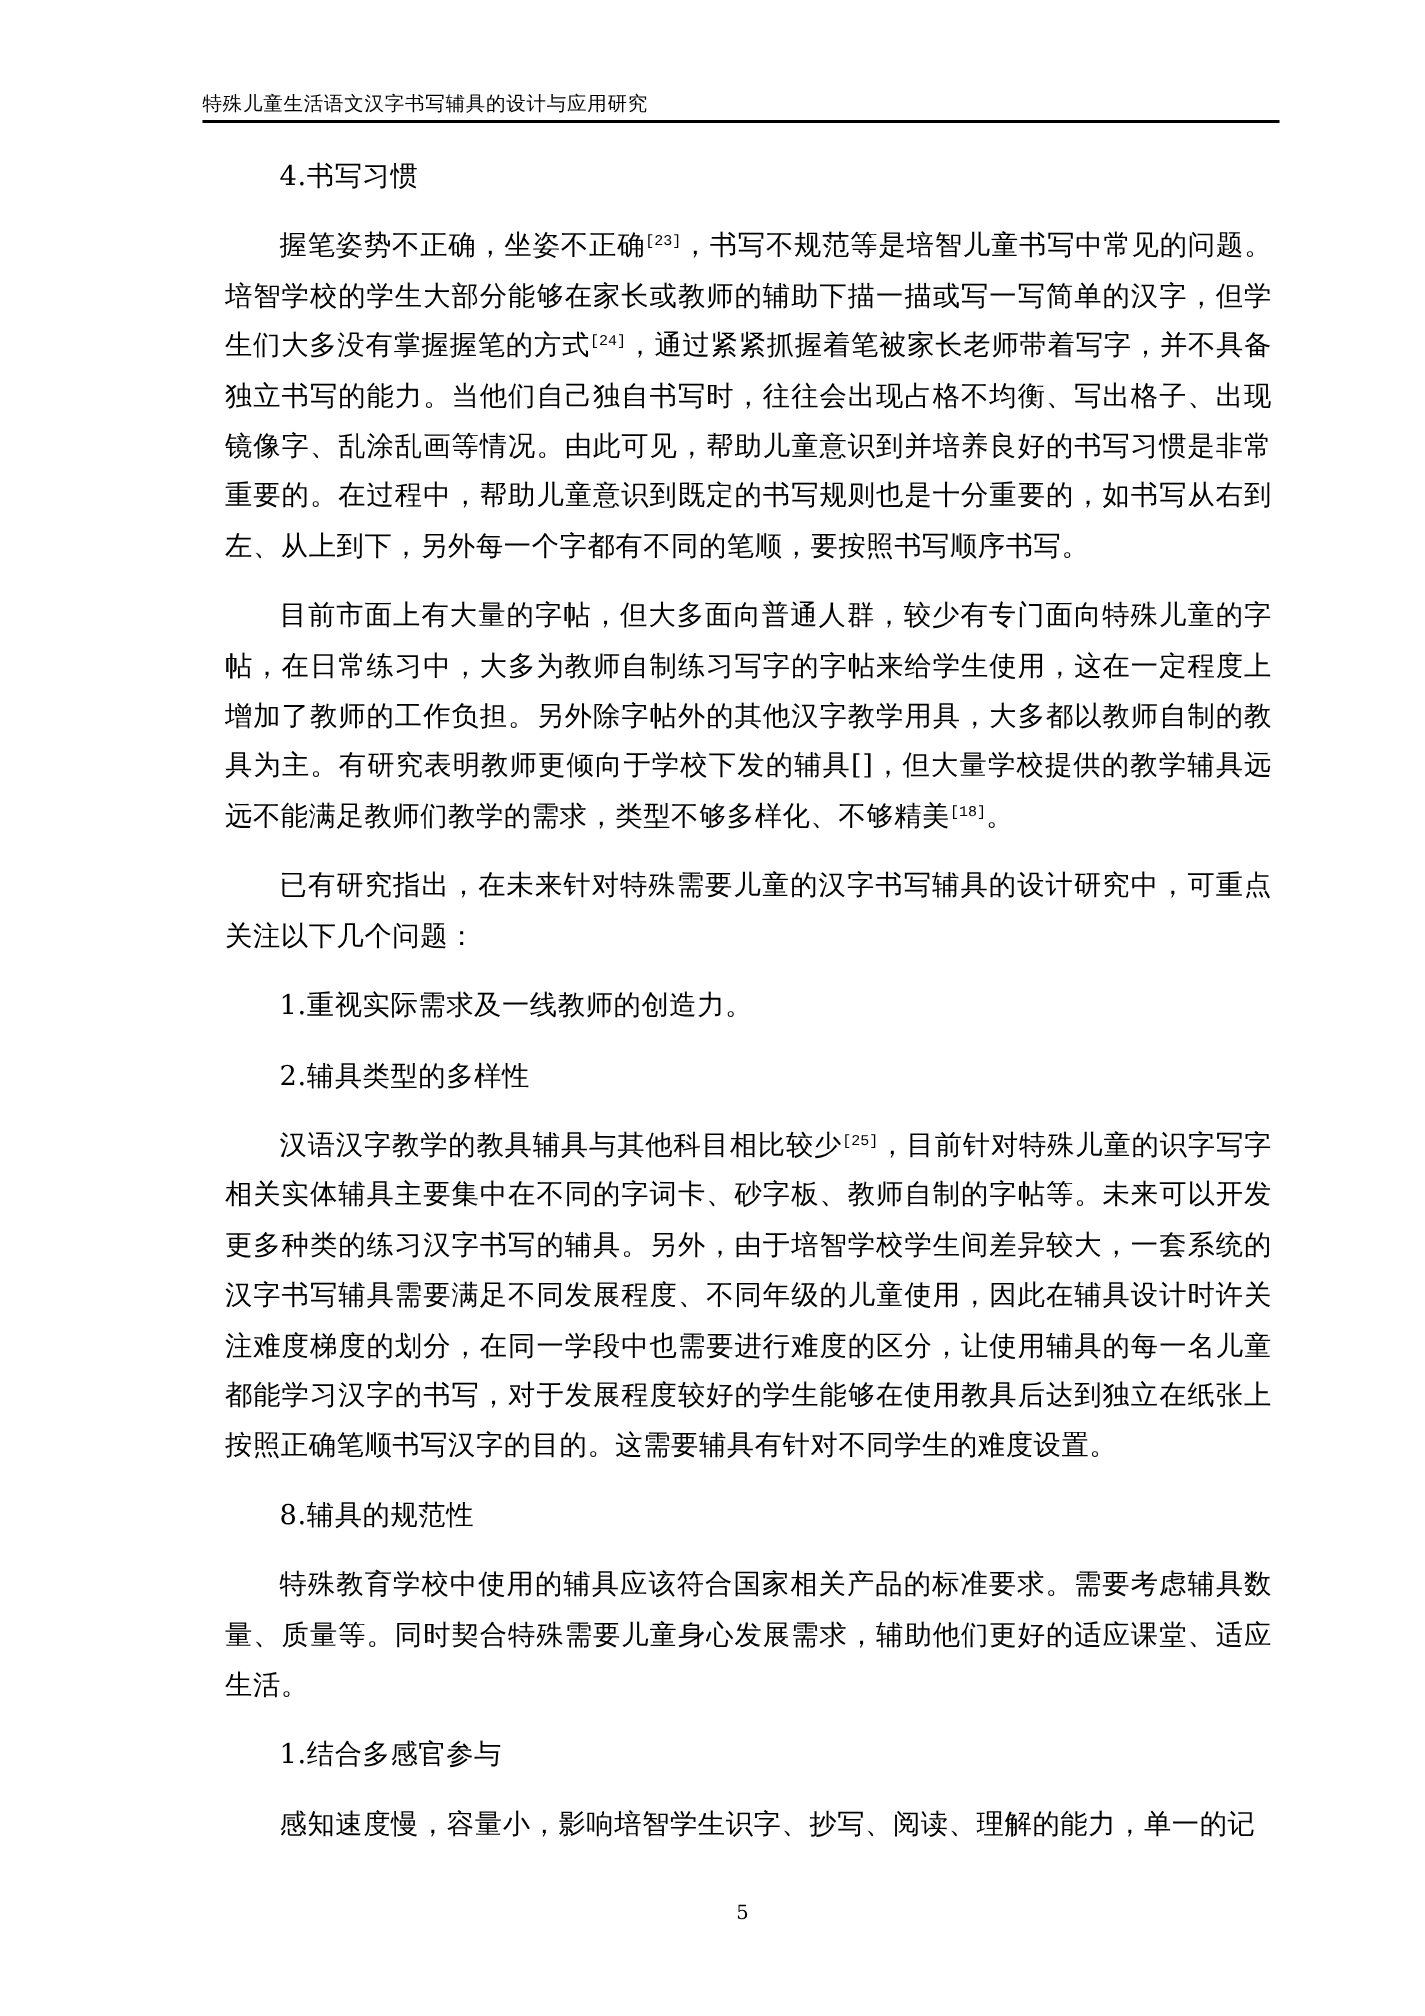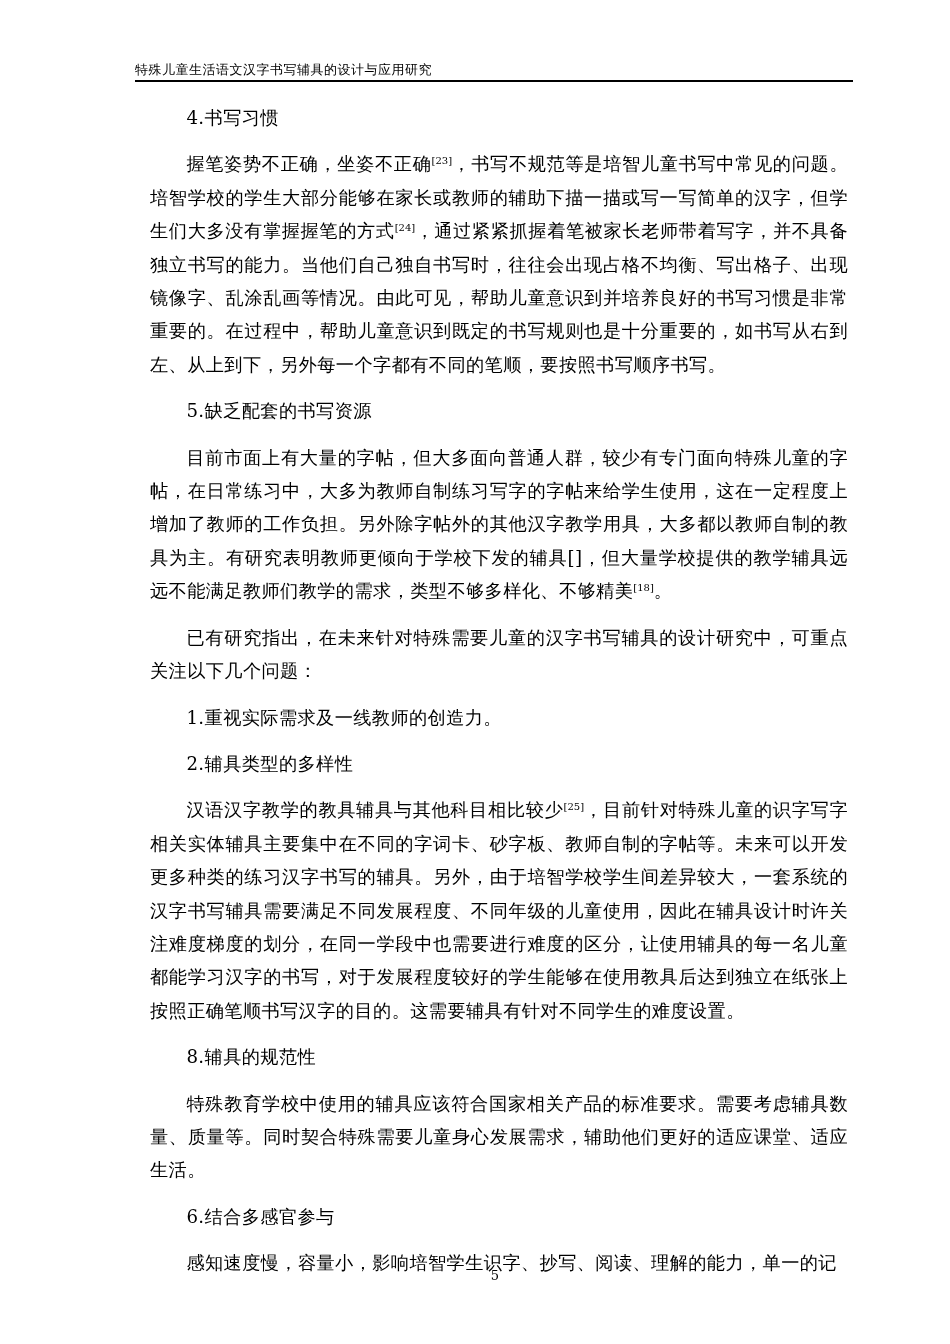--- a/index.html
+++ b/index.html
@@ -49,20 +49,21 @@
       word-break: break-all;
     }
     .heading {
       text-indent: 2em;
     }
     sup {
       font-size: 10px;
       line-height: 0;
       vertical-align: 6px;
       letter-spacing: 0;
+      font-family: Liberation Mono, monospace;
     }
     .page-number {
       position: absolute;
       left: 0;
       width: 990px;
       top: 1268px;
       text-align: center;
       font-size: 13px;
       line-height: 16px;
     }
@@ -70,30 +71,29 @@
 </head>
 <body>
 
 <div class="page-header">特殊儿童生活语文汉字书写辅具的设计与应用研究</div>
 <div class="header-rule"></div>
 
 <div class="body-text">
   <p class="para heading">4.书写习惯</p>
   <p class="para">握笔姿势不正确，坐姿不正确<sup>[23]</sup>，书写不规范等是培智儿童书写中常见的问题。培智学校的学生大部分能够在家长或教师的辅助下描一描或写一写简单的汉字，但学生们大多没有掌握握笔的方式<sup>[24]</sup>，通过紧紧抓握着笔被家长老师带着写字，并不具备独立书写的能力。当他们自己独自书写时，往往会出现占格不均衡、写出格子、出现镜像字、乱涂乱画等情况。由此可见，帮助儿童意识到并培养良好的书写习惯是非常重要的。在过程中，帮助儿童意识到既定的书写规则也是十分重要的，如书写从右到左、从上到下，另外每一个字都有不同的笔顺，要按照书写顺序书写。</p>
 
-  <p class="para heading">5.缺乏配套的书写资源</p>
   <p class="para">目前市面上有大量的字帖，但大多面向普通人群，较少有专门面向特殊儿童的字帖，在日常练习中，大多为教师自制练习写字的字帖来给学生使用，这在一定程度上增加了教师的工作负担。另外除字帖外的其他汉字教学用具，大多都以教师自制的教具为主。有研究表明教师更倾向于学校下发的辅具[]，但大量学校提供的教学辅具远远不能满足教师们教学的需求，类型不够多样化、不够精美<sup>[18]</sup>。</p>
 
   <p class="para">已有研究指出，在未来针对特殊需要儿童的汉字书写辅具的设计研究中，可重点关注以下几个问题：</p>
 
   <p class="para heading">1.重视实际需求及一线教师的创造力。</p>
 
   <p class="para heading">2.辅具类型的多样性</p>
   <p class="para">汉语汉字教学的教具辅具与其他科目相比较少<sup>[25]</sup>，目前针对特殊儿童的识字写字相关实体辅具主要集中在不同的字词卡、砂字板、教师自制的字帖等。未来可以开发更多种类的练习汉字书写的辅具。另外，由于培智学校学生间差异较大，一套系统的汉字书写辅具需要满足不同发展程度、不同年级的儿童使用，因此在辅具设计时许关注难度梯度的划分，在同一学段中也需要进行难度的区分，让使用辅具的每一名儿童都能学习汉字的书写，对于发展程度较好的学生能够在使用教具后达到独立在纸张上按照正确笔顺书写汉字的目的。这需要辅具有针对不同学生的难度设置。</p>
 
   <p class="para heading">8.辅具的规范性</p>
   <p class="para">特殊教育学校中使用的辅具应该符合国家相关产品的标准要求。需要考虑辅具数量、质量等。同时契合特殊需要儿童身心发展需求，辅助他们更好的适应课堂、适应生活。</p>
 
-  <p class="para heading">6.结合多感官参与</p>
+  <p class="para heading">1.结合多感官参与</p>
   <p class="para">感知速度慢，容量小，影响培智学生识字、抄写、阅读、理解的能力，单一的记</p>
 </div>
 
 <div class="page-number">5</div>
 
 </body></html>

